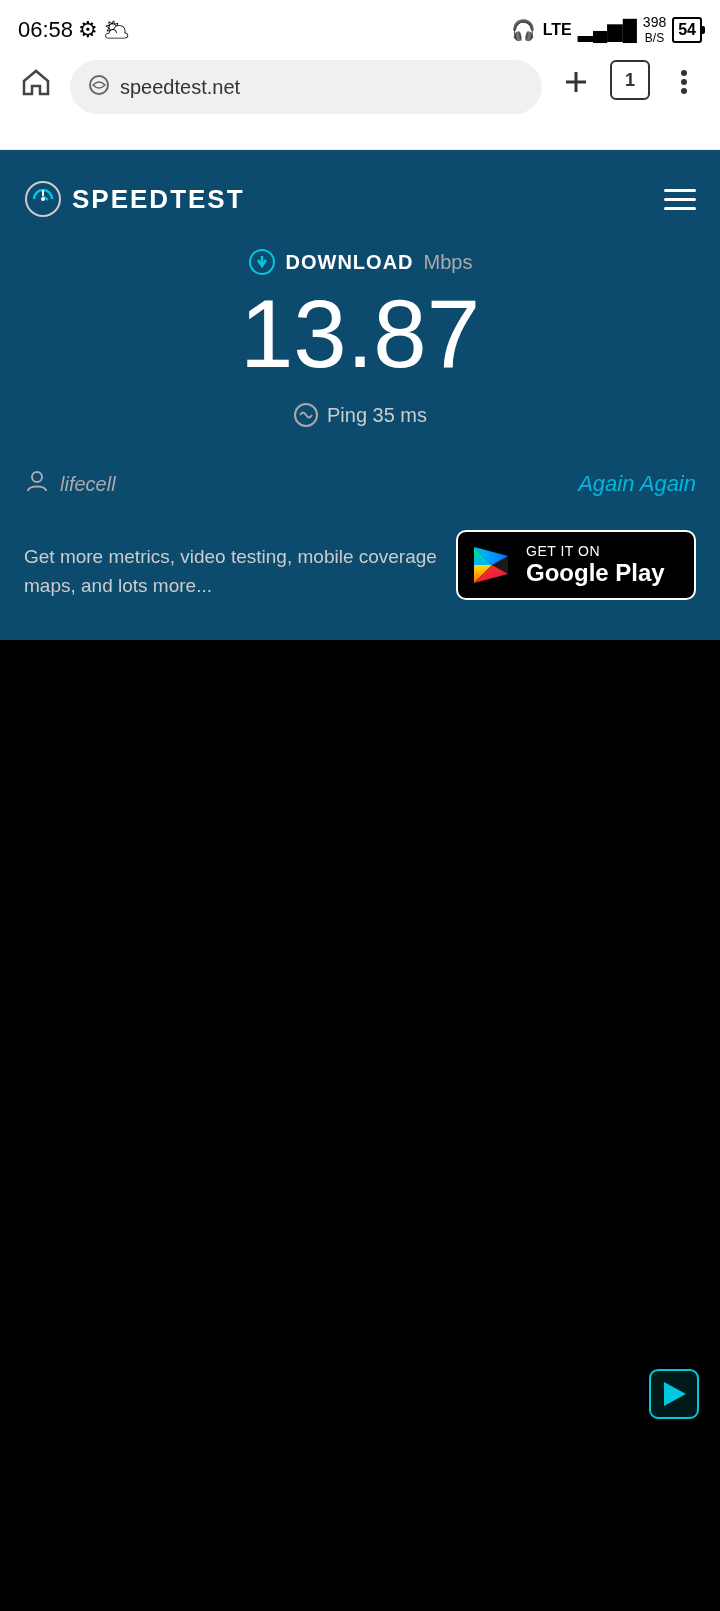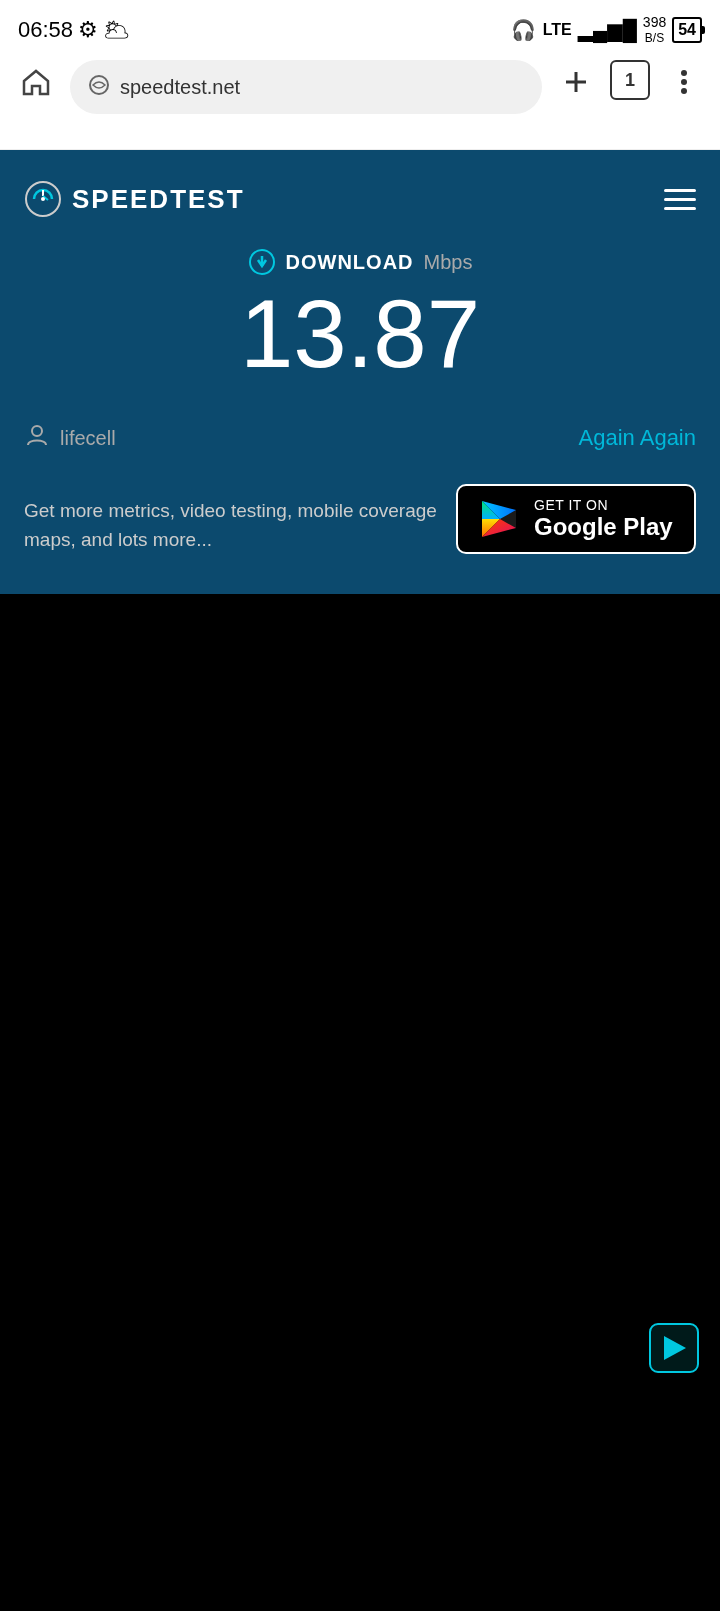--- a/index.html
+++ b/index.html
@@ -207,20 +207,21 @@
       color: #ccc;
     }
 
     
     .provider-row {
       display: flex;
       align-items: center;
       justify-content: space-between;
       margin-top: 24px;
       margin-bottom: 30px;
+      font-style: italic;
     }
     .provider-info {
       display: flex;
       align-items: center;
       gap: 10px;
       color: #aaa;
       font-size: 20px;
     }
     .provider-person-icon {
       font-size: 24px;
@@ -245,21 +246,21 @@
       color: #ccc;
       line-height: 1.5;
       flex: 1;
     }
     .google-play-btn {
       display: flex;
       align-items: center;
       background: #000;
       border: 2px solid #fff;
       border-radius: 10px;
-      padding: 10px 18px;
+      padding: 10px 10px;
       gap: 12px;
       min-width: 240px;
       cursor: pointer;
       text-decoration: none;
     }
     .play-logo {
       width: 46px;
       height: 46px;
     }
     .google-play-text {
@@ -380,20 +381,30 @@
 
       <svg class="download-arrow-icon" viewBox="0 0 28 28" fill="none">
         <circle cx="14" cy="14" r="12" stroke="#00c8e0" stroke-width="2"></circle>
         <polyline points="10,12 14,18 18,12" stroke="#00c8e0" stroke-width="2.5" fill="none"></polyline>
         <line x1="14" y1="8" x2="14" y2="18" stroke="#00c8e0" stroke-width="2.5"></line>
       </svg>
       <span class="download-label-text">DOWNLOAD</span>
       <span class="download-unit">Mbps</span>
     </div>
     <div class="download-speed">13.87</div>
+    <div class="ping-section">
+
+      <svg class="ping-icon" viewBox="0 0 26 26" fill="none">
+        <circle cx="13" cy="13" r="11" stroke="#aaa" stroke-width="2"></circle>
+        <path d="M7 13 Q10 8 13 13 Q16 18 19 13" stroke="#aaa" stroke-width="1.8" fill="none"></path>
+      </svg>
+      <span class="ping-text">
+        <span>Ping</span> <span>35 ms</span>
+      </span>
+    </div>
   </div>
 
   <div class="provider-row">
     <div class="provider-info">
       <span class="provider-person-icon">
         <svg width="26" height="26" viewBox="0 0 26 26" fill="none">
           <circle cx="13" cy="9" r="5" stroke="#aaa" stroke-width="2"></circle>
           <path d="M4 23 C4 17 22 17 22 23" stroke="#aaa" stroke-width="2" fill="none"></path>
         </svg>
       </span>

